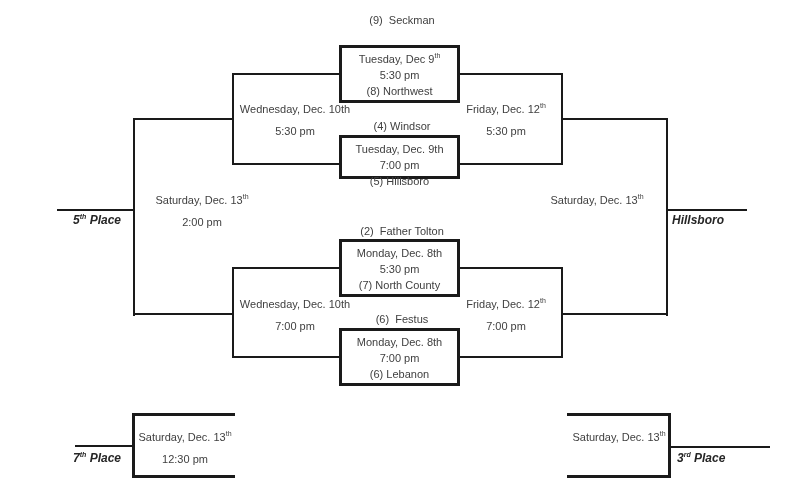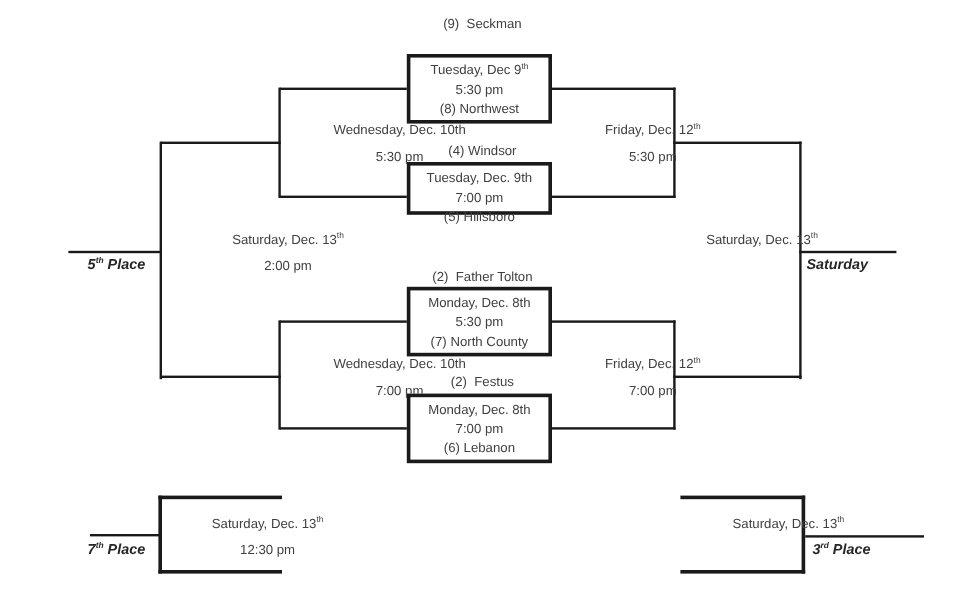--- a/index.html
+++ b/index.html
@@ -13,21 +13,21 @@
     position:absolute;left:339px;width:121px;box-sizing:border-box;
     border:3px solid var(--line-color,#1a1a1a);background:#fff;
     display:flex;flex-direction:column;justify-content:space-between;
     padding:3px 1px 1px 1px;text-align:center;font-size:11px;line-height:16px;
     z-index:2;
   }
   .seed{
     position:absolute;left:322px;width:160px;text-align:center;
     font-size:11px;line-height:14px;white-space:pre;
   }
-  .glabel{position:absolute;text-align:center;font-size:11px;line-height:22px;padding-left:38px;}
+  .glabel{position:absolute;text-align:center;font-size:11px;line-height:22px;}
   .place{position:absolute;font-size:12px;line-height:17px;font-weight:bold;font-style:italic;color:#262626;}
   .place.center{text-align:center;}
   sup{font-size:7px;line-height:0;}
 </style>
 </head>
 <body>
 
 <div id="stage">
 
   <div class="ln" style="left:233px;top:73px;width:108px;height:2px;"></div>
@@ -60,21 +60,21 @@
   <div class="ln" style="left:75px;top:445px;width:59px;height:2px;"></div>
 
   <div class="ln" style="left:668px;top:413px;width:3px;height:65px;"></div>
   <div class="ln" style="left:567px;top:413px;width:104px;height:3px;"></div>
   <div class="ln" style="left:567px;top:475px;width:104px;height:3px;"></div>
   <div class="ln" style="left:671px;top:446px;width:99px;height:2px;"></div>
 
   <div class="seed" style="top:13px;">(9)  Seckman</div>
   <div class="seed" style="top:119px;">(4) Windsor</div>
   <div class="seed" style="top:224px;">(2)  Father Tolton</div>
-  <div class="seed" style="top:312px;">(2)  Festus</div>
+  <div class="seed" style="top:312px;">(6)  Festus</div>
 
   <div class="match" style="top:45px;height:58px;">
     <div><span>Tuesday, Dec 9</span><sup>th</sup></div>
     <div>5:30 pm</div>
     <div>(8) Northwest</div>
   </div>
   <div class="match" style="top:135px;height:44px;">
     <div><span>Tuesday, Dec. 9th</span><sup></sup></div>
     <div>7:00 pm</div>
     <div>(5) Hillsboro</div>
@@ -118,21 +118,21 @@
     <div><span>Saturday, Dec. 13</span><sup>th</sup></div>
     <div>12:30 pm</div>
   </div>
   <div class="glabel" style="left:556px;top:426px;width:126px;">
     <div><span>Saturday, Dec. 13</span><sup>th</sup></div>
   </div>
 
   <div class="place center" style="left:57px;top:212px;width:80px;">
     <span>5</span><sup>th</sup><span> Place</span>
   </div>
-  <div class="place" style="left:672px;top:212px;width:100px;">Saturday</div>
+  <div class="place" style="left:672px;top:212px;width:100px;">Hillsboro</div>
   <div class="place center" style="left:58px;top:450px;width:78px;">
     <span>7</span><sup>th</sup><span> Place</span>
   </div>
   <div class="place" style="left:677px;top:450px;width:100px;">
     <span>3</span><sup>rd</sup><span> Place</span>
   </div>
 
 </div>
 
 </body></html>

